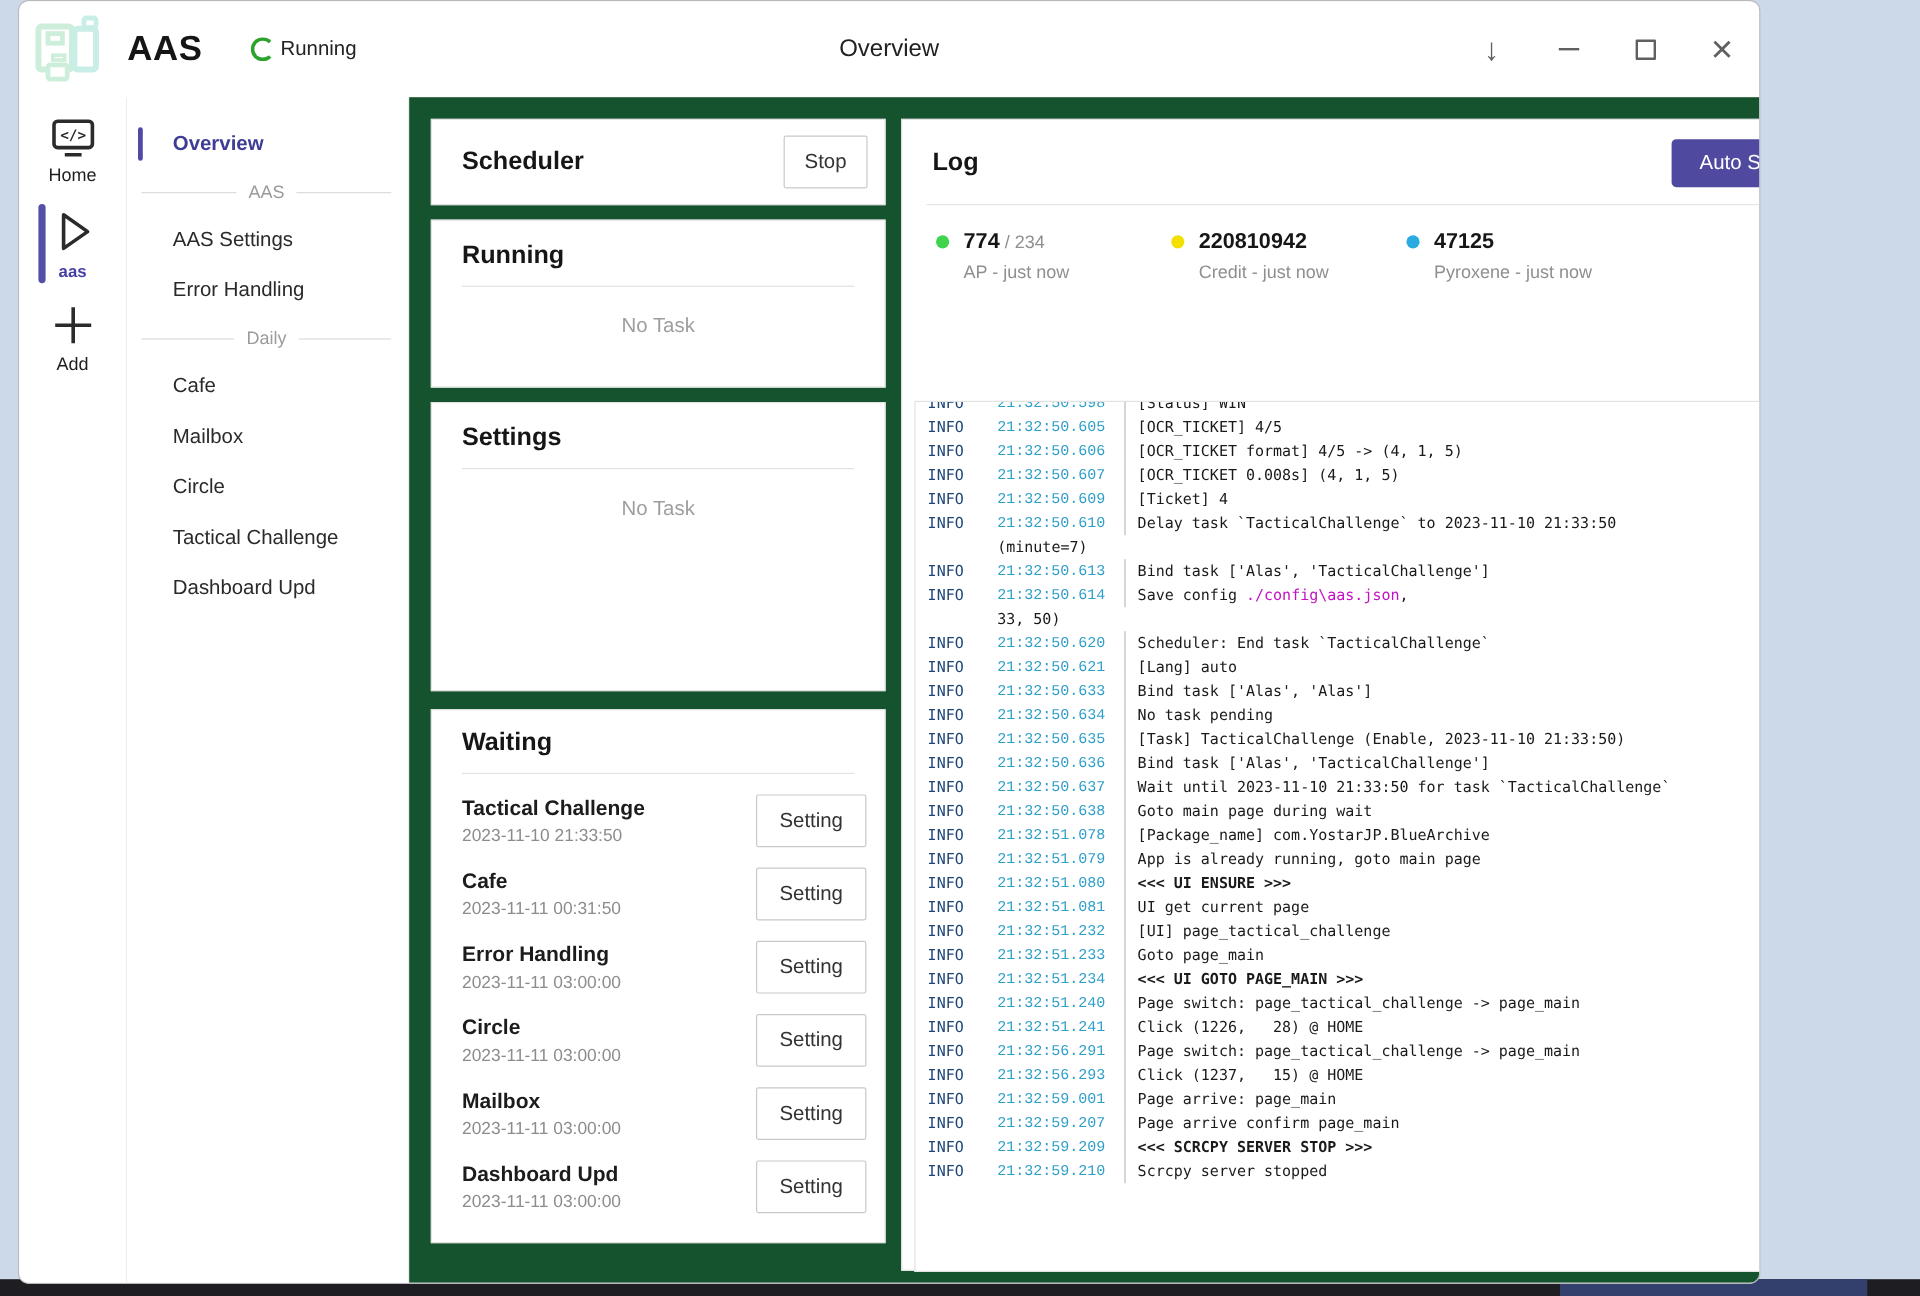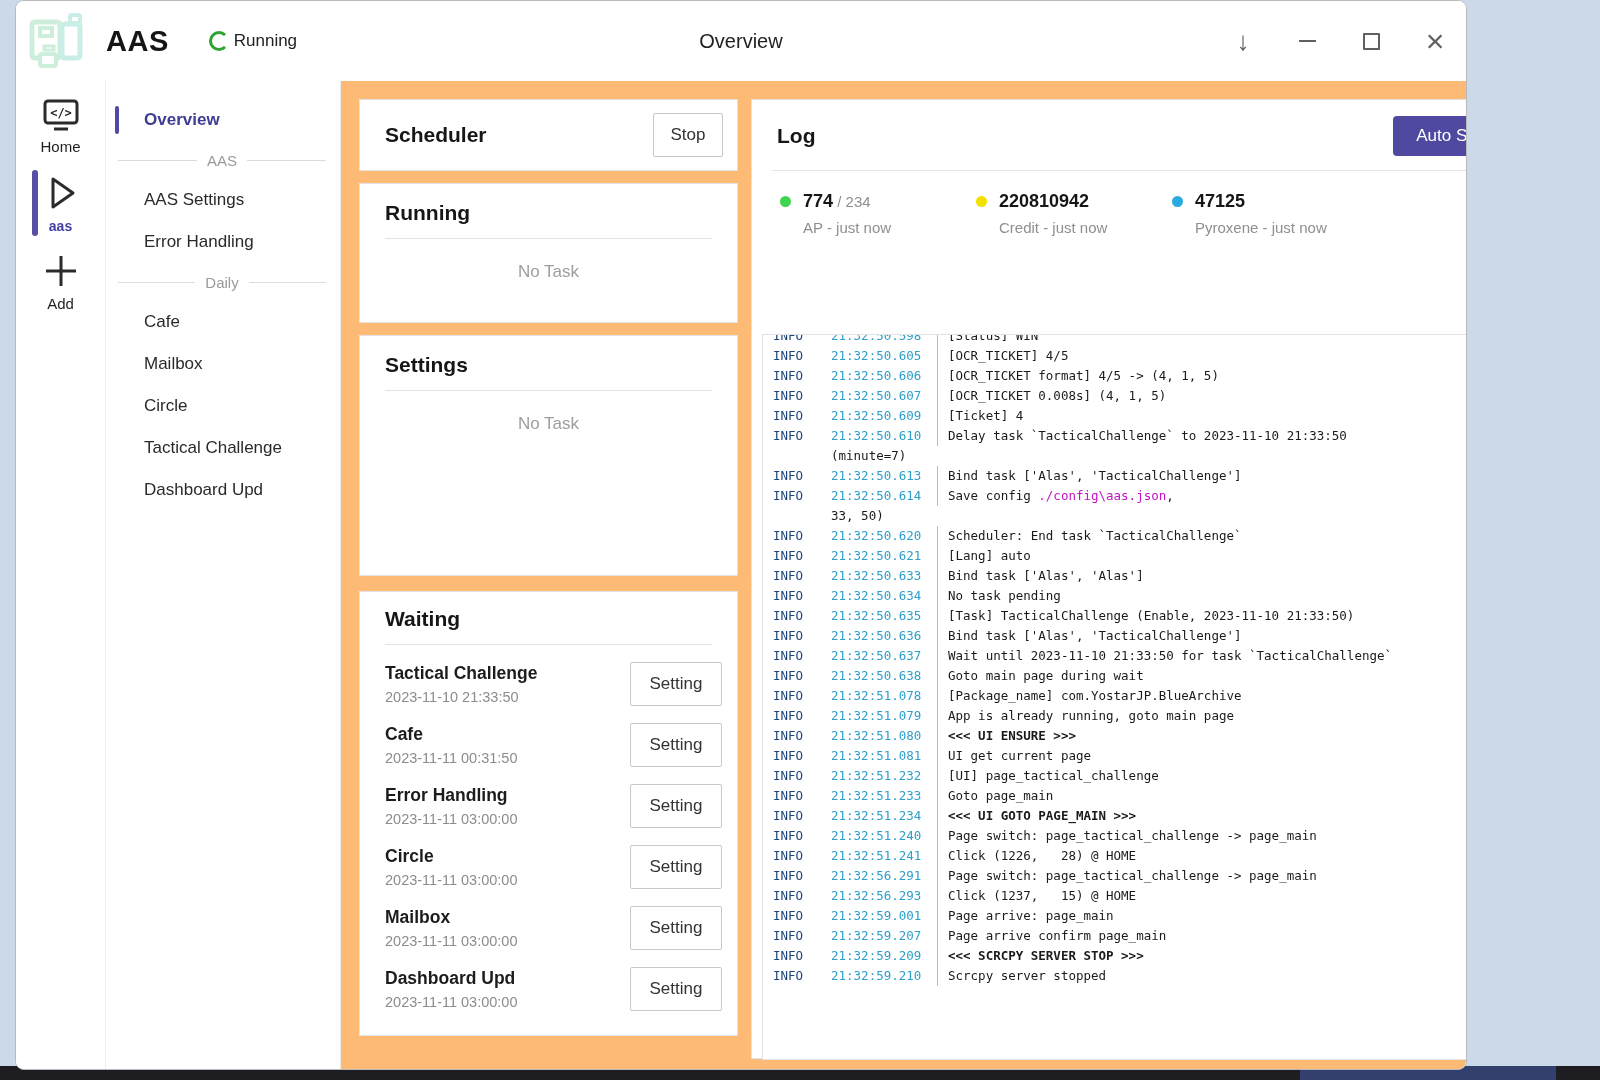--- a/index.html
+++ b/index.html
@@ -39,21 +39,21 @@
   #side-nav { position:absolute; left:90px; top:80px; bottom:0; width:235px; background:#fff; border-right:1px solid #ececec; padding-top:18px; }
   .nav-item { position:relative; height:42px; display:flex; align-items:center; padding-left:38px; font-size:17px; color:#2a2a2a; cursor:default; }
   .nav-bar { position:absolute; left:9px; width:4px; height:28px; border-radius:2px; background:transparent; }
   .nav-item.active .nav-bar { background:#4f4aa5; }
   .nav-item.active .nav-label { color:#3f3c96; font-weight:bold; }
   .nav-section { height:38px; display:flex; align-items:center; padding:0 14px 0 12px; color:#9b9b9b; font-size:15px; }
   .nav-line { flex:1; height:1px; background:#dcdcdc; }
   .nav-sec-label { margin:0 10px; }
 
   
-  #content { position:absolute; left:325px; top:80px; right:0; bottom:0; background:#fdba74; }
+  #content { position:absolute; left:325px; top:80px; right:0; bottom:0; background:#14532d; }
   .card { position:absolute; background:#fff; border:1px solid #e3e3e6; }
   .card-title { font-size:21px; font-weight:700; color:#161616; }
   .card-divider { height:1px; background:#e2e2e2; margin-top:13px; }
   .outline-btn { background:#fff; border:1px solid #c9c9c9; border-radius:2px; font-size:17px; color:#333; font-family:inherit; }
 
   #card-scheduler { left:18px; top:18px; width:379px; height:72px; display:flex; align-items:center; padding:0 14px 0 25px; }
   #stop-btn { margin-left:auto; width:70px; height:44px; }
 
   #card-running  { left:18px; top:102px; width:379px; height:140px; padding:17px 25px 0 25px; }
   #card-pending  { left:18px; top:254px; width:379px; height:241px; padding:17px 25px 0 25px; }
@@ -74,21 +74,21 @@
   .stat { width:196px; display:flex; }
   .stat-dot { width:11px; height:11px; border-radius:50%; margin:5px 12px 0 0; flex:none; }
   .stat-value { font-size:18px; font-weight:700; color:#161616; }
   .stat-suffix { font-size:15px; font-weight:400; color:#8f8f8f; }
   .stat-label { font-size:15px; color:#8f8f8f; margin-top:7px; }
 
   #log-viewport { position:absolute; left:10px; top:234px; width:837px; height:726px; background:#fff; border:1px solid #e2e2e2; overflow:hidden; }
   #log-lines { position:absolute; left:10px; top:-9px; right:32px; font-family:"DejaVu Sans Mono",monospace; font-size:12.5px; }
   .log-row { display:flex; line-height:20px; white-space:pre; }
   .log-lvl  { width:58px;  color:#1d4577; flex:none; }
-  .log-time { width:106px; color:#2e9fc9; flex:none; }
+  .log-time { width:106px; color:#2e9fc9; flex:none;font-family:Liberation Mono, monospace; }
   .log-sep  { width:1px; background:#b9b9b9; flex:none; }
   .log-msg  { padding-left:10px; color:#1a1a1a; }
   .log-cont { color:#1a1a1a; }
   .log-path { color:#c312c3; }
   .log-bold { font-weight:bold; }
 
   #log-scrollbar { position:absolute; top:0; right:0; bottom:0; width:22px; background:#f2f2f2; border-left:1px solid #e8e8e8; }
   .sb-up, .sb-down { position:absolute; left:50%; transform:translateX(-50%); width:0; height:0; border-left:6px solid transparent; border-right:6px solid transparent; }
   .sb-up   { top:9px;    border-bottom:7px solid #4a4a4a; }
   .sb-down { bottom:9px; border-top:7px solid #7a7a7a; }

